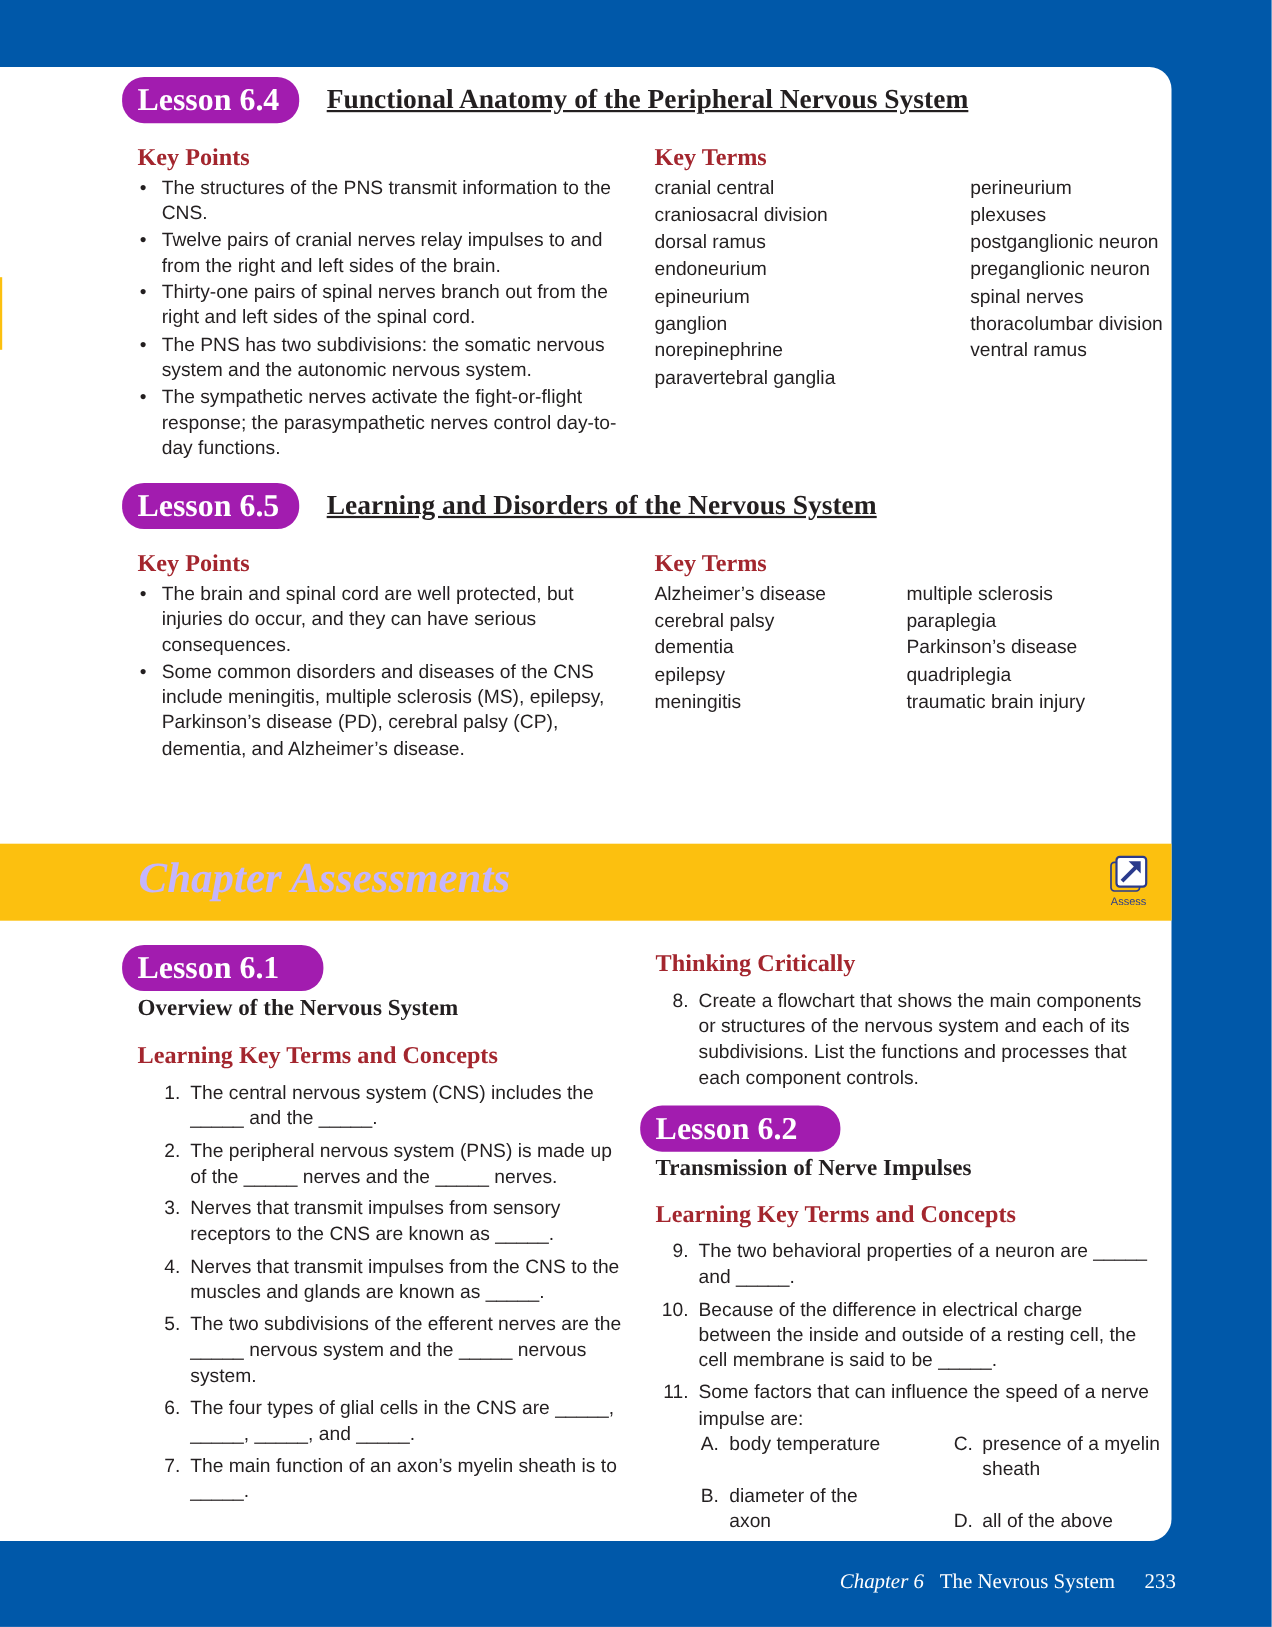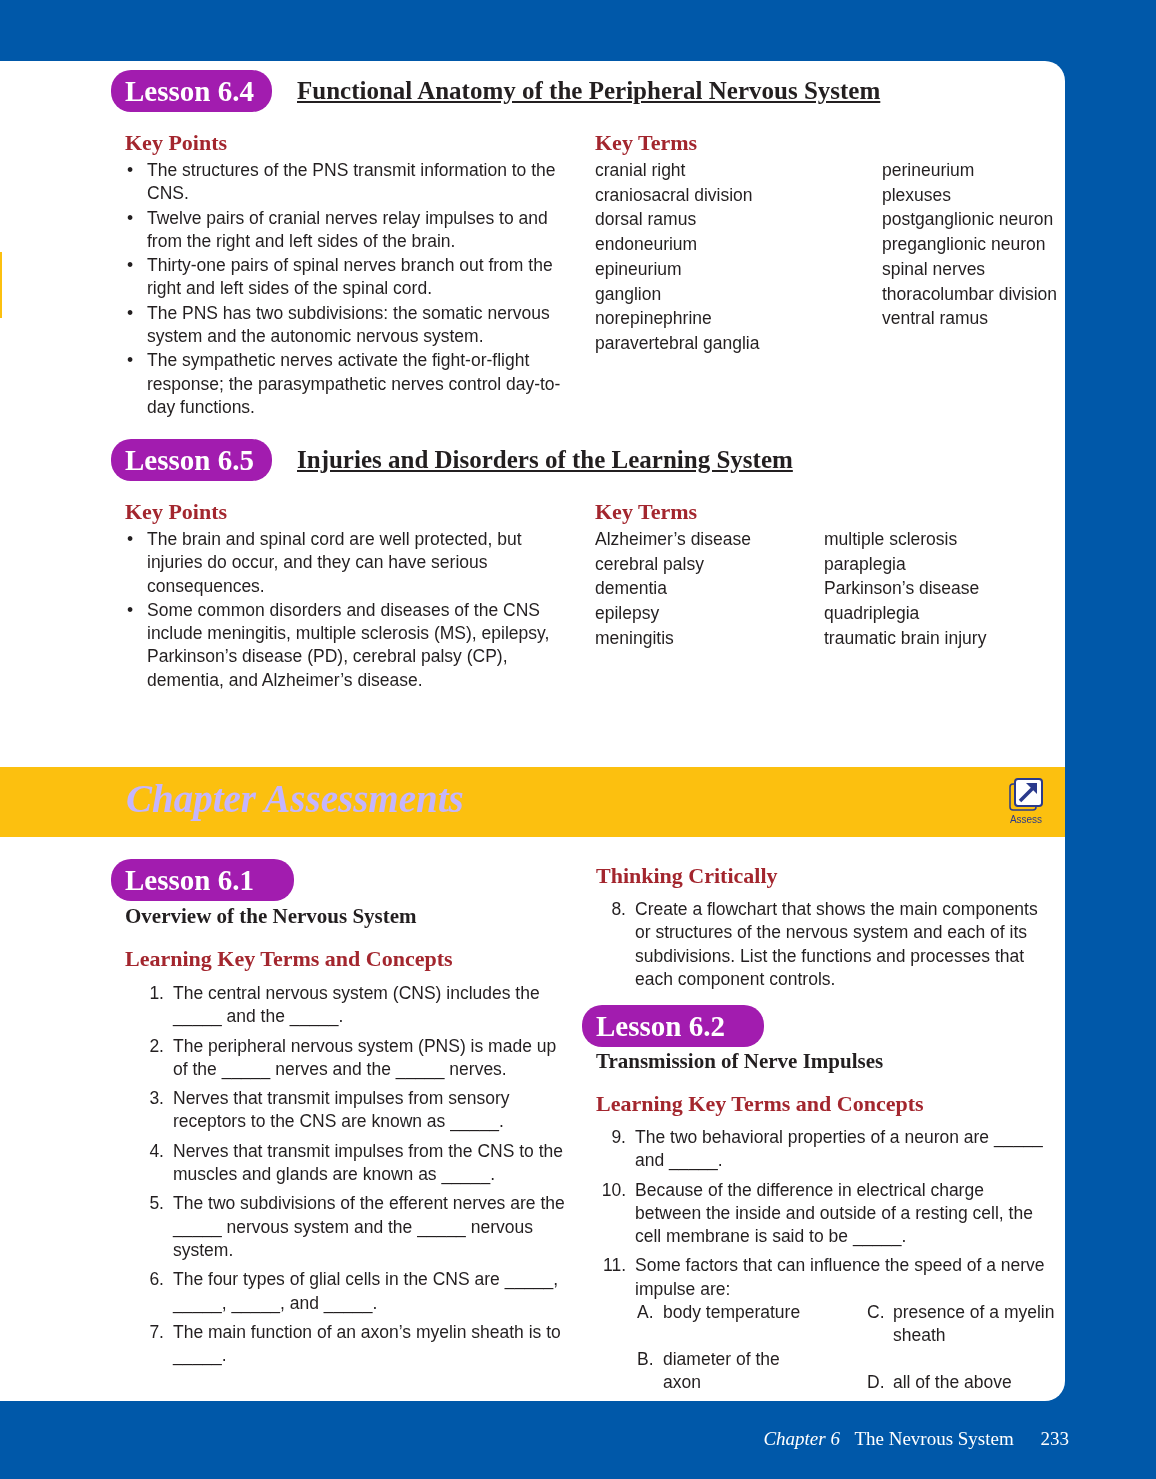--- a/index.html
+++ b/index.html
@@ -84,41 +84,41 @@
 <div class="subhead" style="left:125px;top:130px;">Key Points</div>
 <ul class="kp" style="left:124px;top:159px;width:455px;">
   <li>The structures of the PNS transmit information to the CNS.</li>
   <li>Twelve pairs of cranial nerves relay impulses to and from the right and left sides of the brain.</li>
   <li>Thirty-one pairs of spinal nerves branch out from the right and left sides of the spinal cord.</li>
   <li>The PNS has two subdivisions: the somatic nervous system and the autonomic nervous system.</li>
   <li>The sympathetic nerves activate the fight-or-flight response; the parasympathetic nerves control day-to-day functions.</li>
 </ul>
 <div class="subhead" style="left:595px;top:130px;">Key Terms</div>
 <div class="terms" style="left:595px;top:158px;">
-  <div>cranial right</div>
+  <div>cranial central</div>
   <div>craniosacral division</div>
   <div>dorsal ramus</div>
   <div>endoneurium</div>
   <div>epineurium</div>
   <div>ganglion</div>
   <div>norepinephrine</div>
   <div>paravertebral ganglia</div>
 </div>
 <div class="terms" style="left:864px;top:158px;margin-left:18px;">
   <div>perineurium</div>
   <div>plexuses</div>
   <div>postganglionic neuron</div>
   <div>preganglionic neuron</div>
   <div>spinal nerves</div>
   <div>thoracolumbar division</div>
   <div>ventral ramus</div>
 </div>
 
 <div class="lesson-pill" style="left:111px;top:439px;">Lesson 6.5</div>
-<div class="lesson-title" style="left:297px;top:446px;">Injuries and Disorders of the Learning System</div>
+<div class="lesson-title" style="left:297px;top:446px;">Learning and Disorders of the Nervous System</div>
 <div class="subhead" style="left:125px;top:499px;">Key Points</div>
 <ul class="kp" style="left:124px;top:528px;width:440px;">
   <li>The brain and spinal cord are well protected, but injuries do occur, and they can have serious consequences.</li>
   <li>Some common disorders and diseases of the CNS include meningitis, multiple sclerosis (MS), epilepsy, Parkinson’s disease (PD), cerebral palsy (CP), dementia, and Alzheimer’s disease.</li>
 </ul>
 <div class="subhead" style="left:595px;top:499px;">Key Terms</div>
 <div class="terms" style="left:595px;top:527px;">
   <div>Alzheimer’s disease</div>
   <div>cerebral palsy</div>
   <div>dementia</div>

